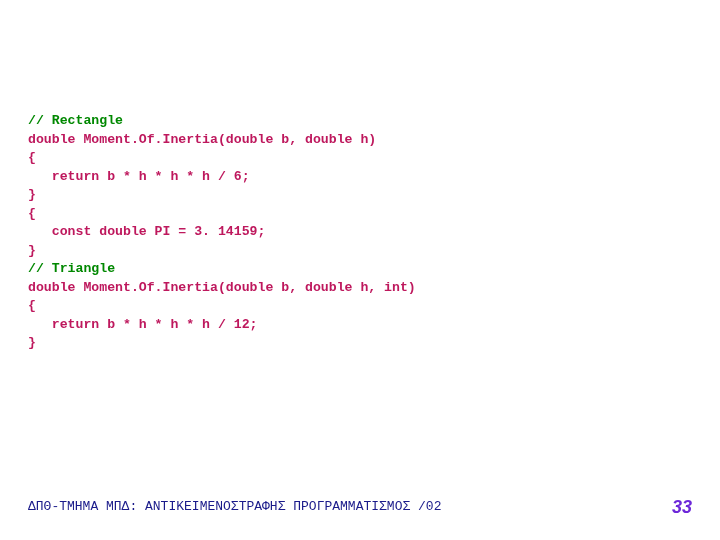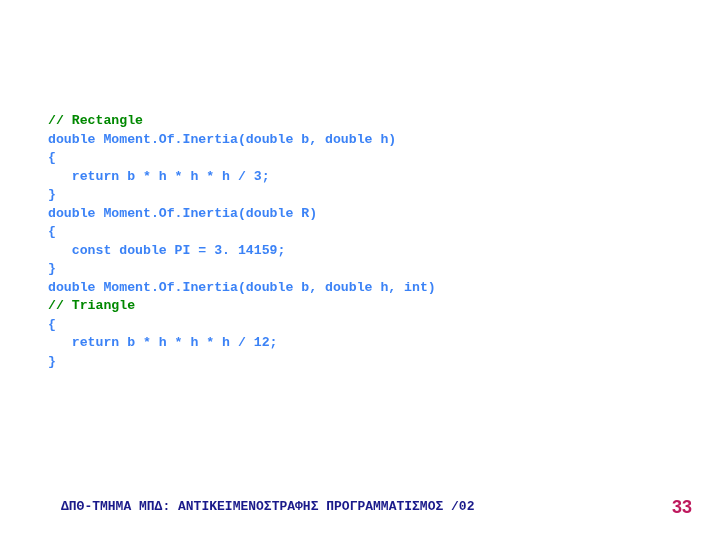--- a/index.html
+++ b/index.html
@@ -9,68 +9,66 @@
     background: #ffffff;
     position: relative;
     font-family: "Courier New", monospace;
     overflow: hidden;
   }
   .code-area {
     position: absolute;
     left: 28px;
     top: 112px;
     width: 660px;
-    margin-left: 20px;
   }
   .code-line {
     font-family: "Courier New", monospace;
     font-weight: bold;
     font-size: 13.2px;
     line-height: 18.5px;
     white-space: pre;
-    color: #3b82f6;
+    color: #be185d;
   }
   .comment { color: #008800; }
   .footer {
     position: absolute;
     left: 28px;
     bottom: 26px;
     font-family: "Courier New", monospace;
-    font-weight: bold;
+    font-weight: normal;
     font-size: 13px;
     color: #1a1a8a;
     white-space: pre;
-    margin-left: 33px;
   }
   .page-num {
     position: absolute;
     right: 28px;
     bottom: 22px;
     font-family: Arial, sans-serif;
     font-weight: bold;
     font-size: 18px;
-    color: #be185d;
+    color: #6d28d9;
+    font-style: italic;
   }
 </style>
 </head>
 <body>
 
 <div class="code-area">
   <div class="code-line comment">// Rectangle</div>
   <div class="code-line">double Moment.Of.Inertia(double b, double h)</div>
   <div class="code-line">{</div>
-  <div class="code-line">   return b * h * h * h / 3;</div>
+  <div class="code-line">   return b * h * h * h / 6;</div>
   <div class="code-line">}</div>
   <div class="code-line"></div>
-  <div class="code-line">double Moment.Of.Inertia(double R)</div>
   <div class="code-line">{</div>
   <div class="code-line">   const double PI = 3. 14159;</div>
   <div class="code-line"></div>
   <div class="code-line">}</div>
+  <div class="code-line comment">// Triangle</div>
   <div class="code-line">double Moment.Of.Inertia(double b, double h, int)</div>
-  <div class="code-line comment">// Triangle</div>
   <div class="code-line">{</div>
   <div class="code-line">   return b * h * h * h / 12;</div>
   <div class="code-line">}</div>
 </div>
 
 <div class="footer">ΔΠΘ-ΤΜΗΜΑ ΜΠΔ: ΑΝΤΙΚΕΙΜΕΝΟΣΤΡΑΦΗΣ ΠΡΟΓΡΑΜΜΑΤΙΣΜΟΣ /02</div>
 <div class="page-num">33</div>
 
 </body></html>

